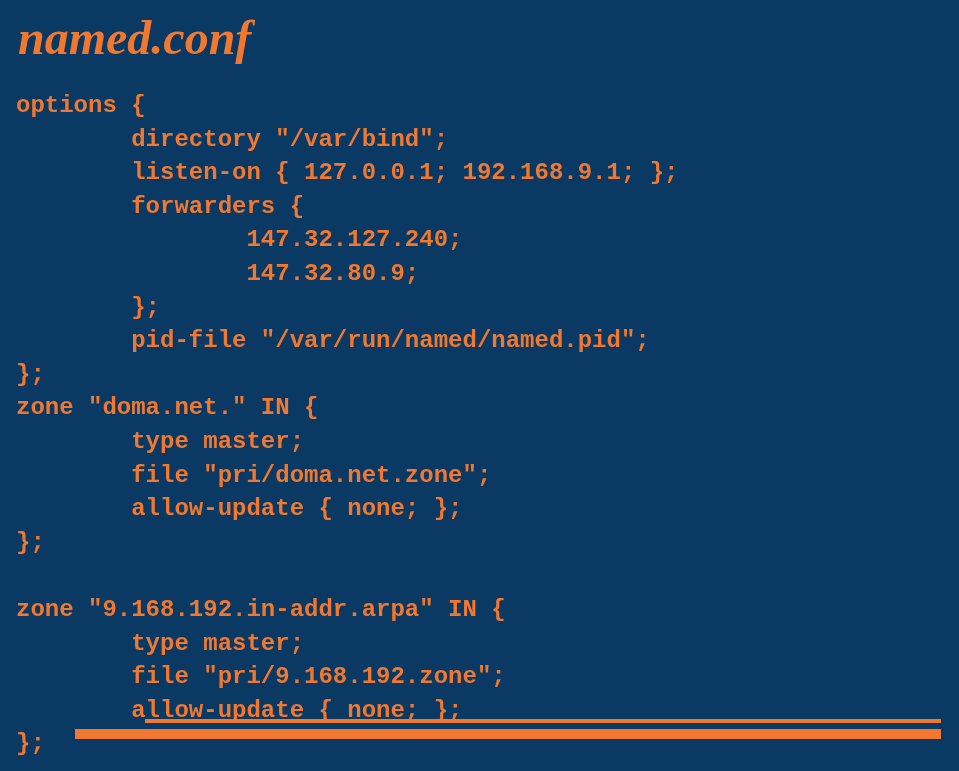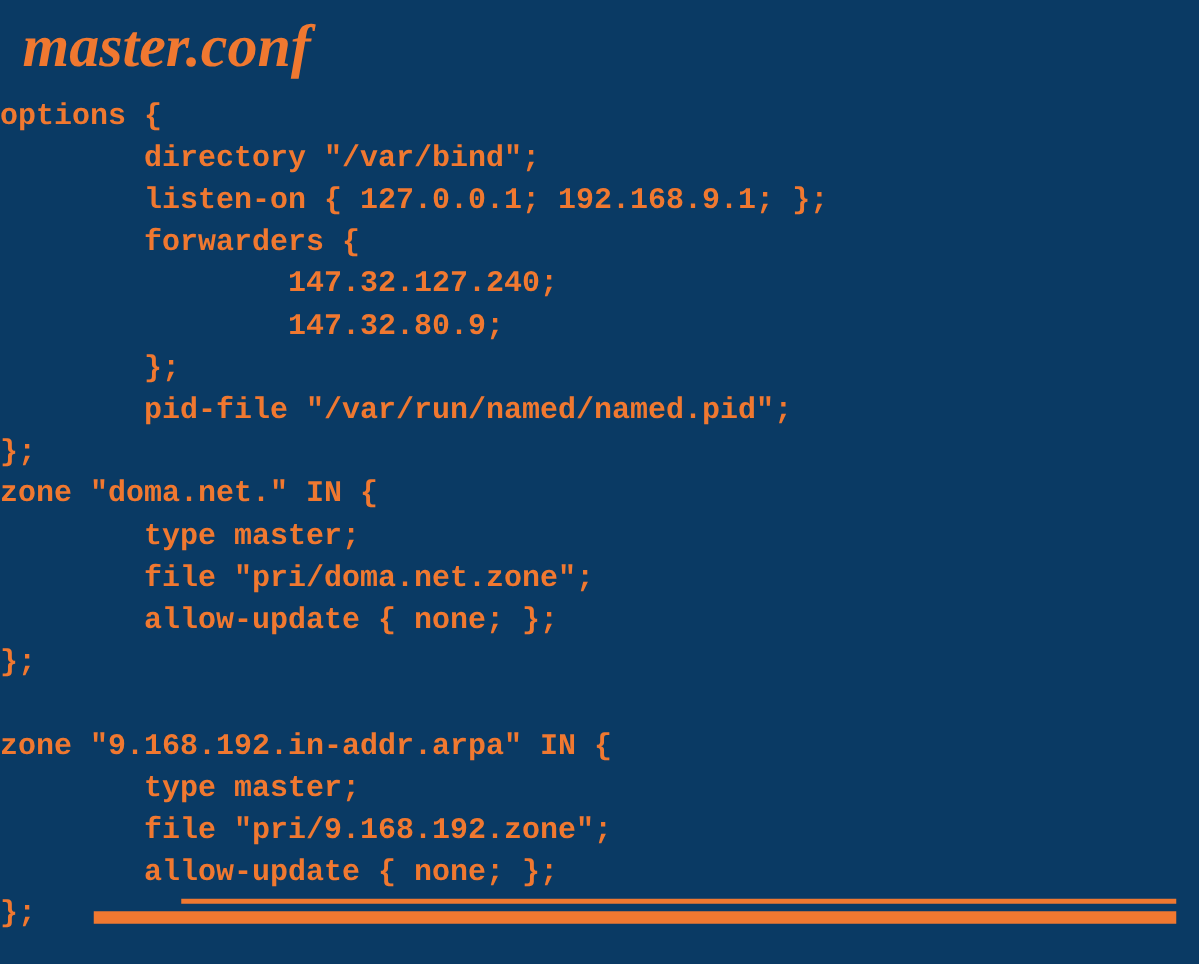--- a/index.html
+++ b/index.html
@@ -23,22 +23,22 @@
       font-size: 48px;
       padding: 10px 0 0 18px;
     }
     .code {
       font-family: "Courier New", Courier, monospace;
       font-weight: bold;
       color: #f07830;
       font-size: 24px;
       line-height: 1.4;
       white-space: pre;
-      padding-left: 0;
-      margin-top: 12px;
+      padding-left: 16px;
+      margin-top: 24px;
     }
     .rule-container {
       position: absolute;
       bottom: 32px;
       left: 75px;
       right: 18px;
     }
     .rule-thin {
       height: 4px;
       background-color: #f07830;
@@ -46,21 +46,21 @@
       margin-left: 70px;
     }
     .rule-thick {
       height: 10px;
       background-color: #f07830;
     }
   </style>
 </head>
 <body>
 
-<div class="title">master.conf</div>
+<div class="title">named.conf</div>
 <pre class="code" id="codeblock">options {
         directory "/var/bind";
         listen-on { 127.0.0.1; 192.168.9.1; };
         forwarders {
                 147.32.127.240;
                 147.32.80.9;
         };
         pid-file "/var/run/named/named.pid";
 };
 zone "doma.net." IN {

